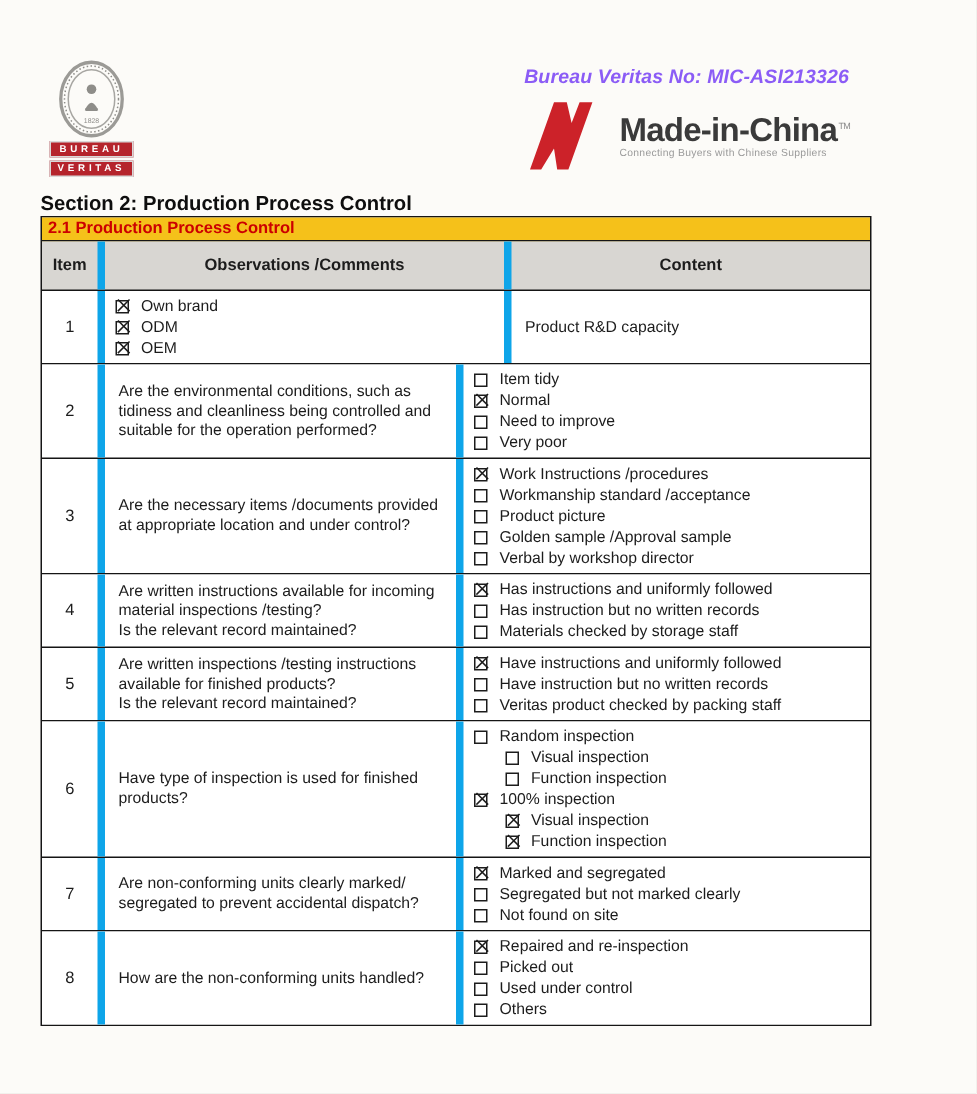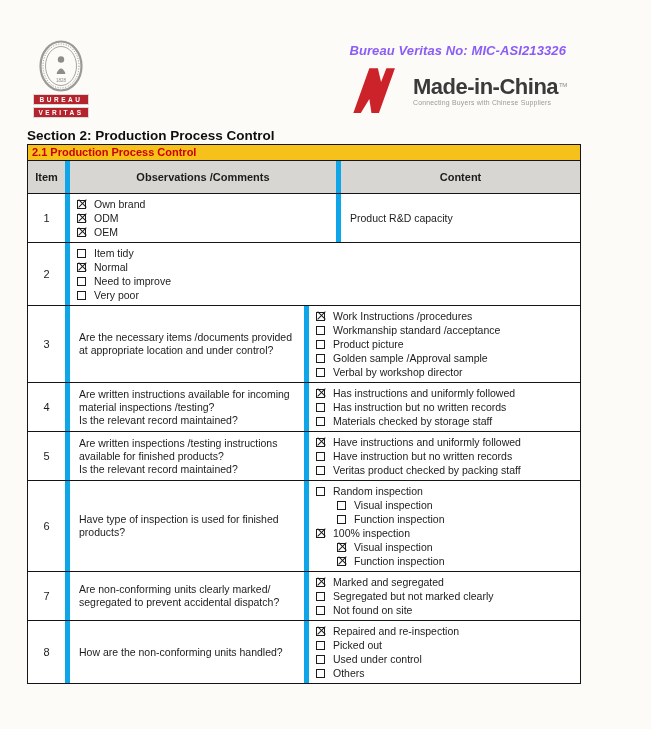--- a/index.html
+++ b/index.html
@@ -123,20 +123,23 @@
               <span class="cb checked"></span>
               <span class="olabel">OEM</span>
             </div>
           </div>
           <div class="cell content">
             <div class="cline">Product R&amp;D capacity</div>
           </div>
         </div>
         <div class="trow">
           <div class="cell item">2</div>
+          <div class="cell content">
+            <div class="cline">Are the environmental conditions, such as tidiness and cleanliness being controlled and suitable for the operation performed?</div>
+          </div>
           <div class="cell obs">
             <div class="opt">
               <span class="cb"></span>
               <span class="olabel">Item tidy</span>
             </div>
             <div class="opt">
               <span class="cb checked"></span>
               <span class="olabel">Normal</span>
             </div>
             <div class="opt">

